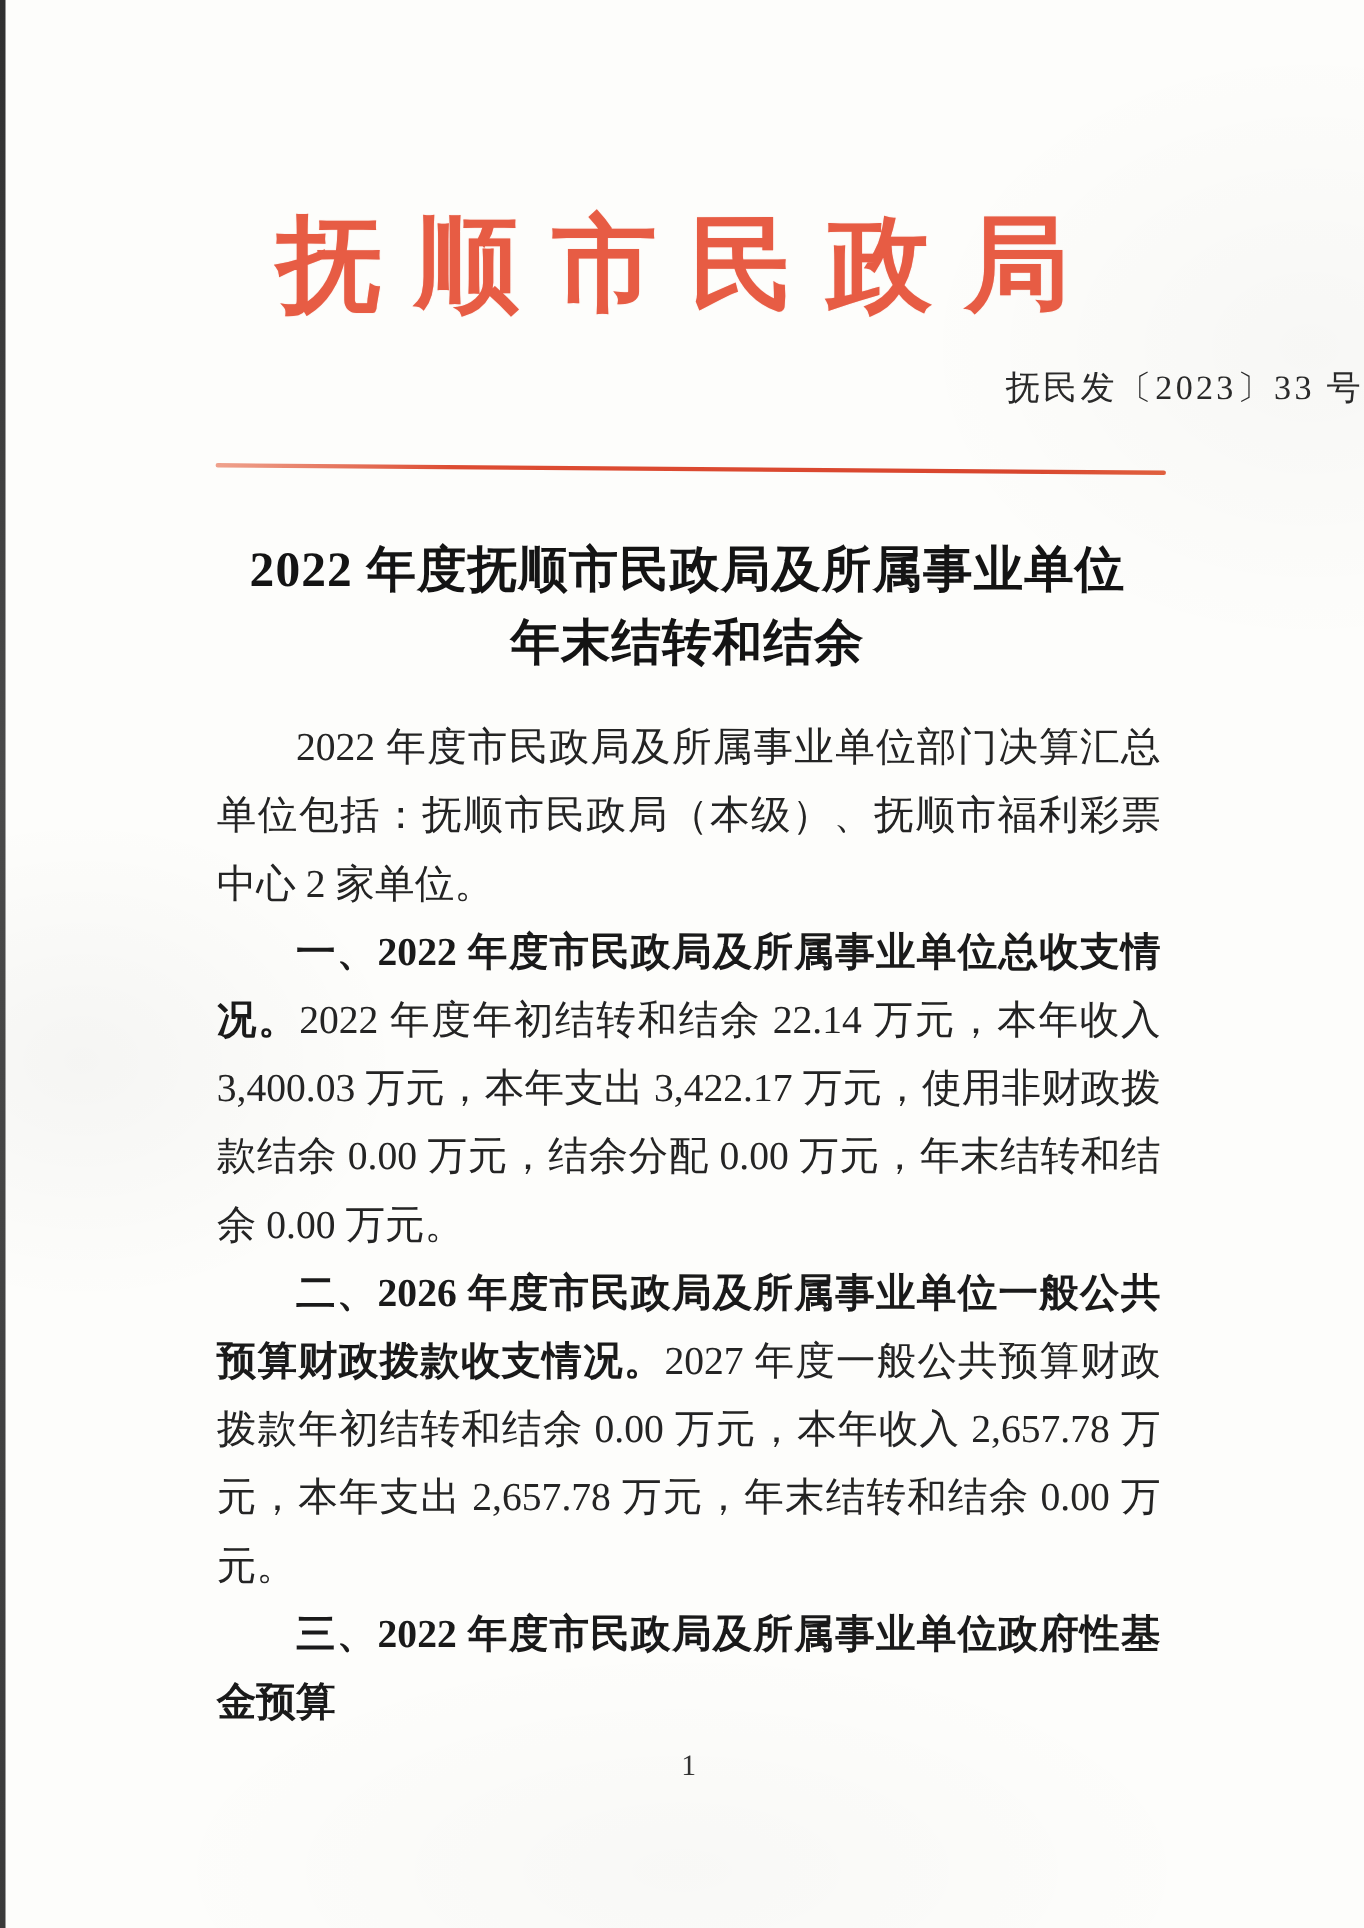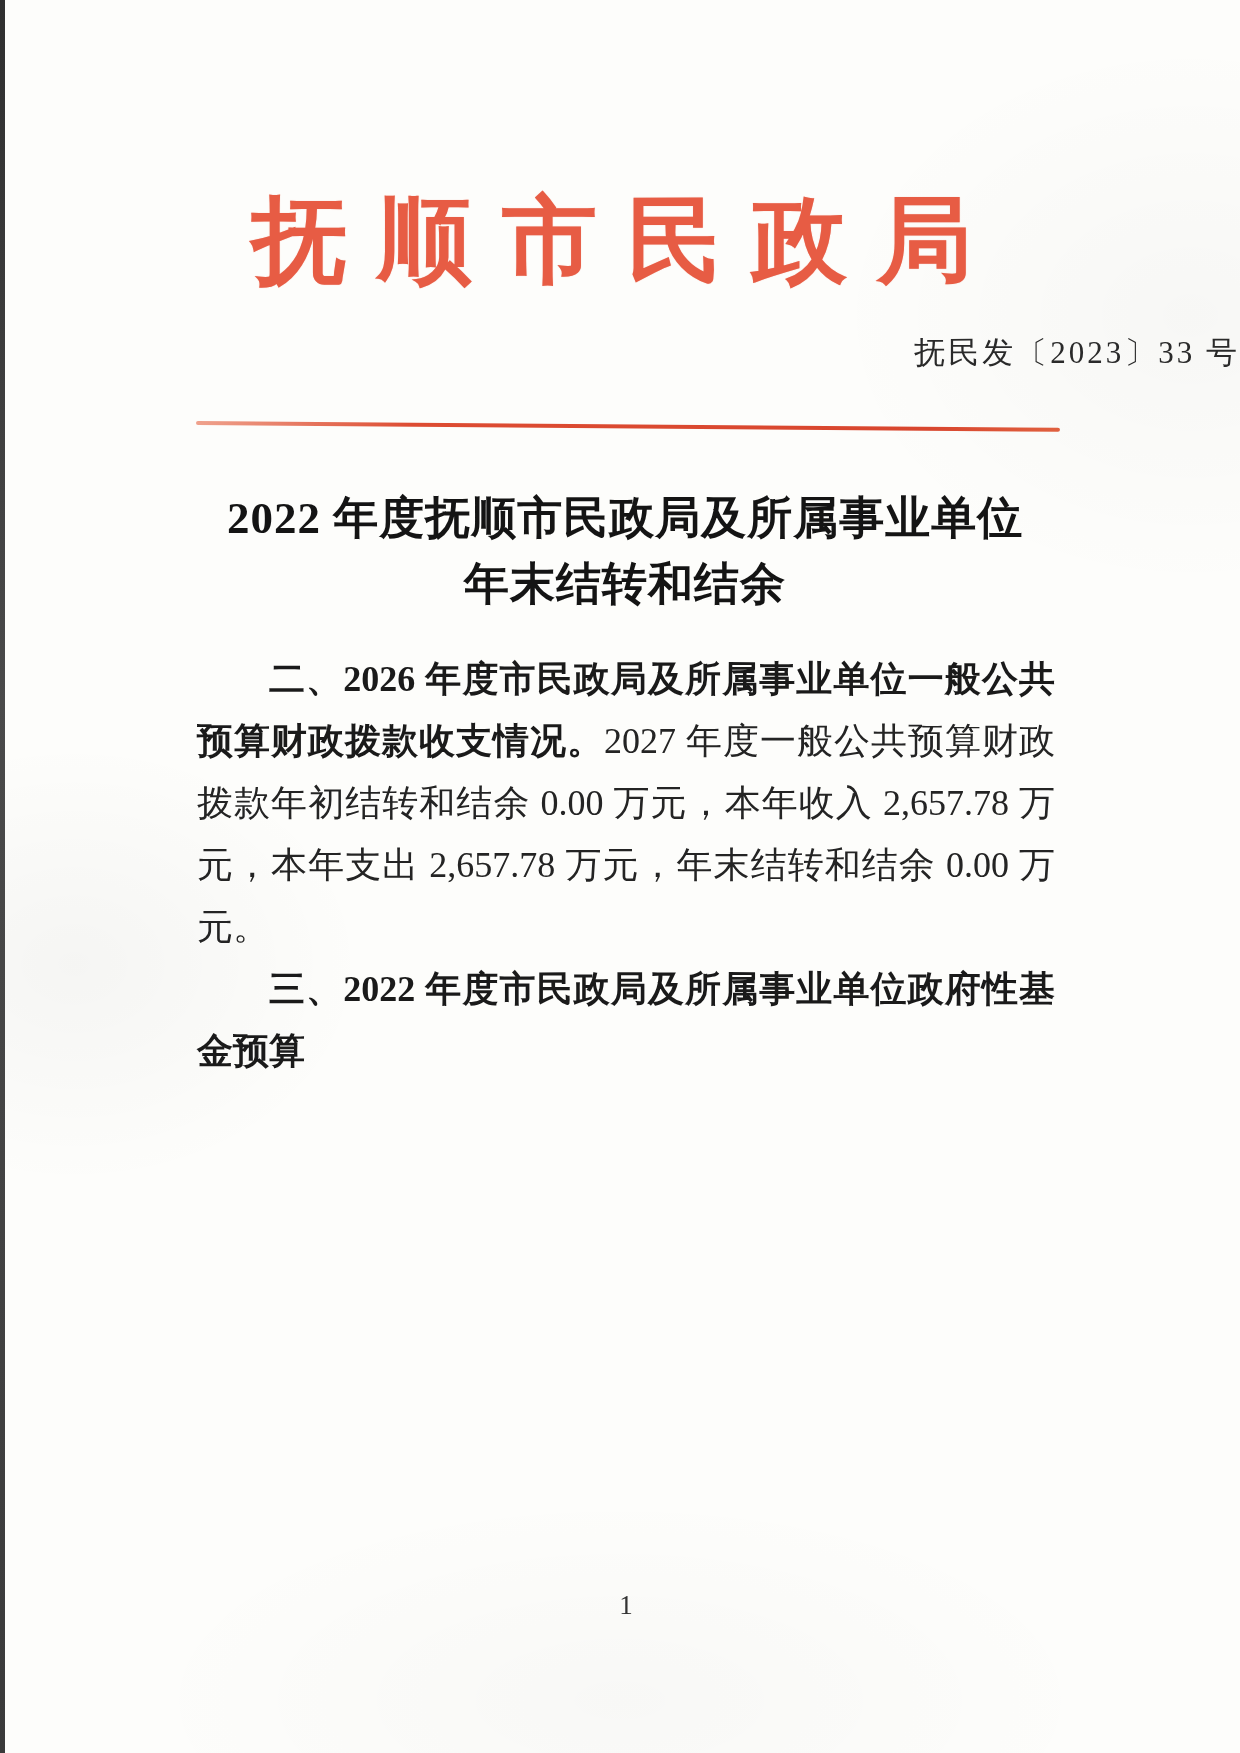--- a/index.html
+++ b/index.html
@@ -71,19 +71,21 @@
   <div class="doc-number">抚民发〔2023〕33 号</div>
 
   <div class="divider"></div>
 
   <h1 class="title">
     <span class="title-line">2022 年度抚顺市民政局及所属事业单位</span>
     <span class="title-line">年末结转和结余</span>
   </h1>
 
   <div class="body-text">
+    <p><span class="lead"></span><span>2022 年度市民政局及所属事业单位部门决算汇总单位包括：抚顺市民政局（本级）、抚顺市福利彩票中心 2 家单位。</span></p>
+    <p><span class="lead">一、2022 年度市民政局及所属事业单位总收支情况。</span><span>2022 年度年初结转和结余 22.14 万元，本年收入 3,400.03 万元，本年支出 3,422.17 万元，使用非财政拨款结余 0.00 万元，结余分配 0.00 万元，年末结转和结余 0.00 万元。</span></p>
     <p><span class="lead">二、2026 年度市民政局及所属事业单位一般公共预算财政拨款收支情况。</span><span>2027 年度一般公共预算财政拨款年初结转和结余 0.00 万元，本年收入 2,657.78 万元，本年支出 2,657.78 万元，年末结转和结余 0.00 万元。</span></p>
     <p><span class="lead">三、2022 年度市民政局及所属事业单位政府性基金预算</span><span></span></p>
   </div>
 
   <div class="page-number">1</div>
 
 </div>
 
 </body></html>

